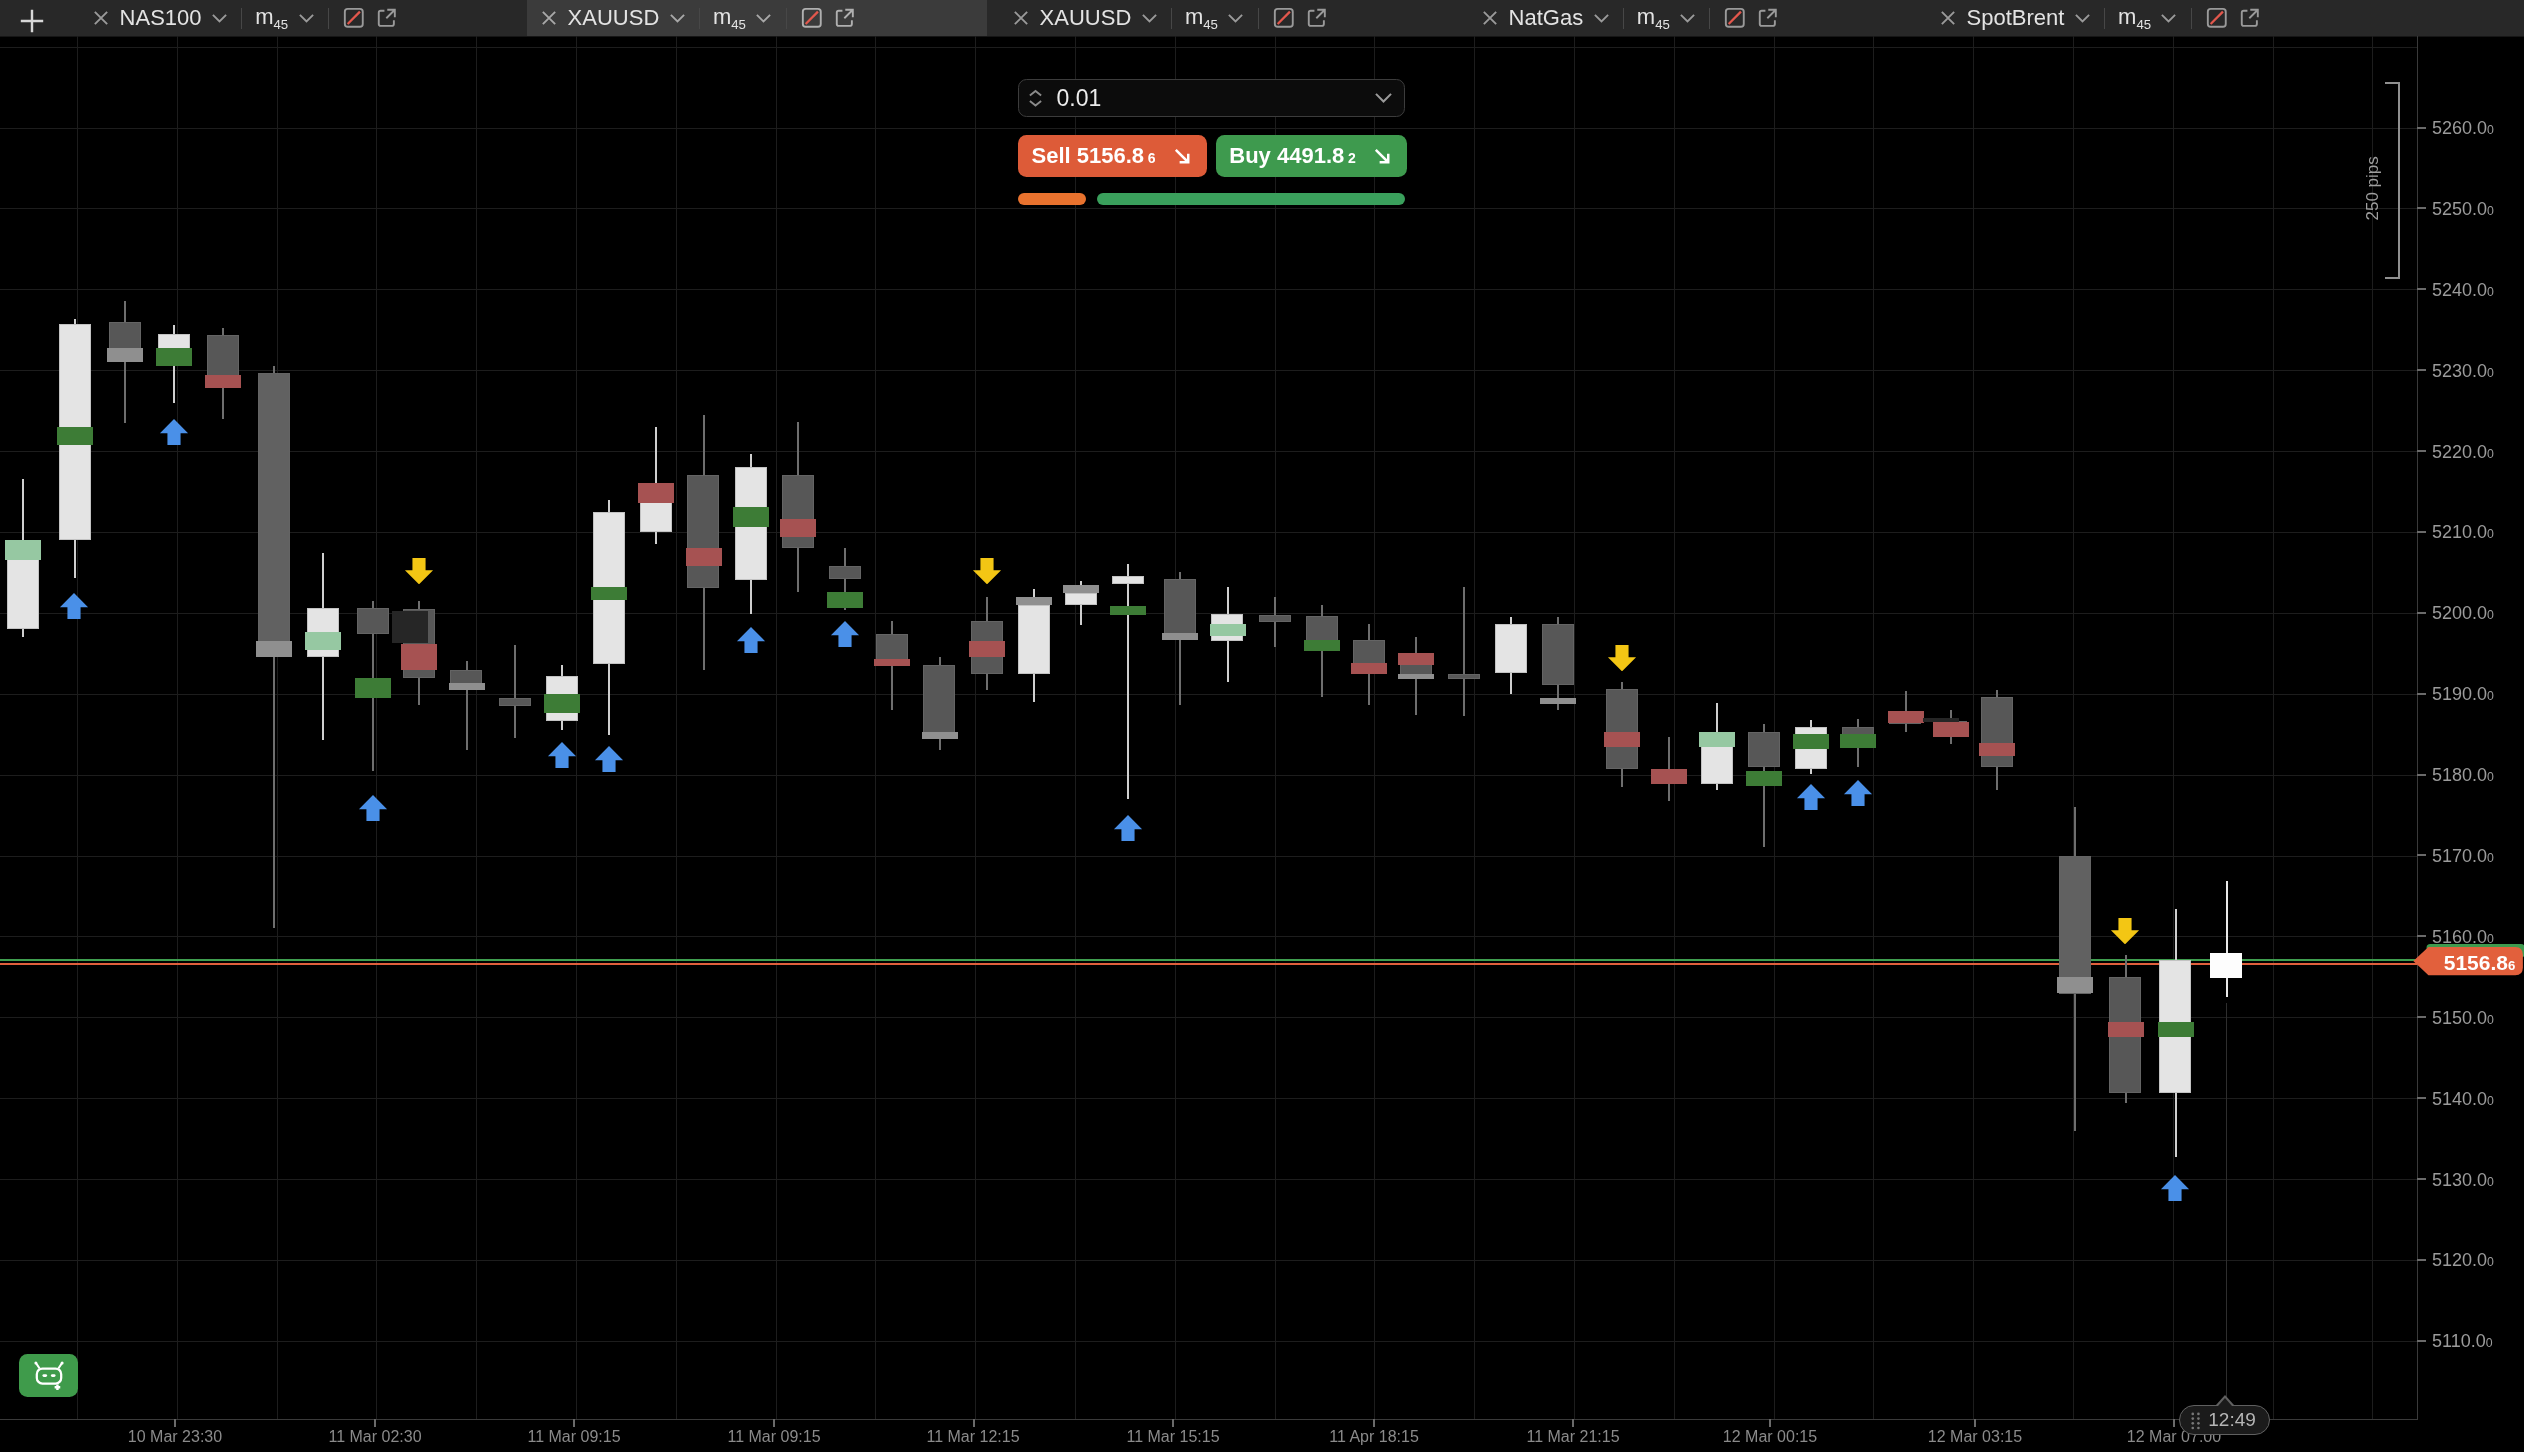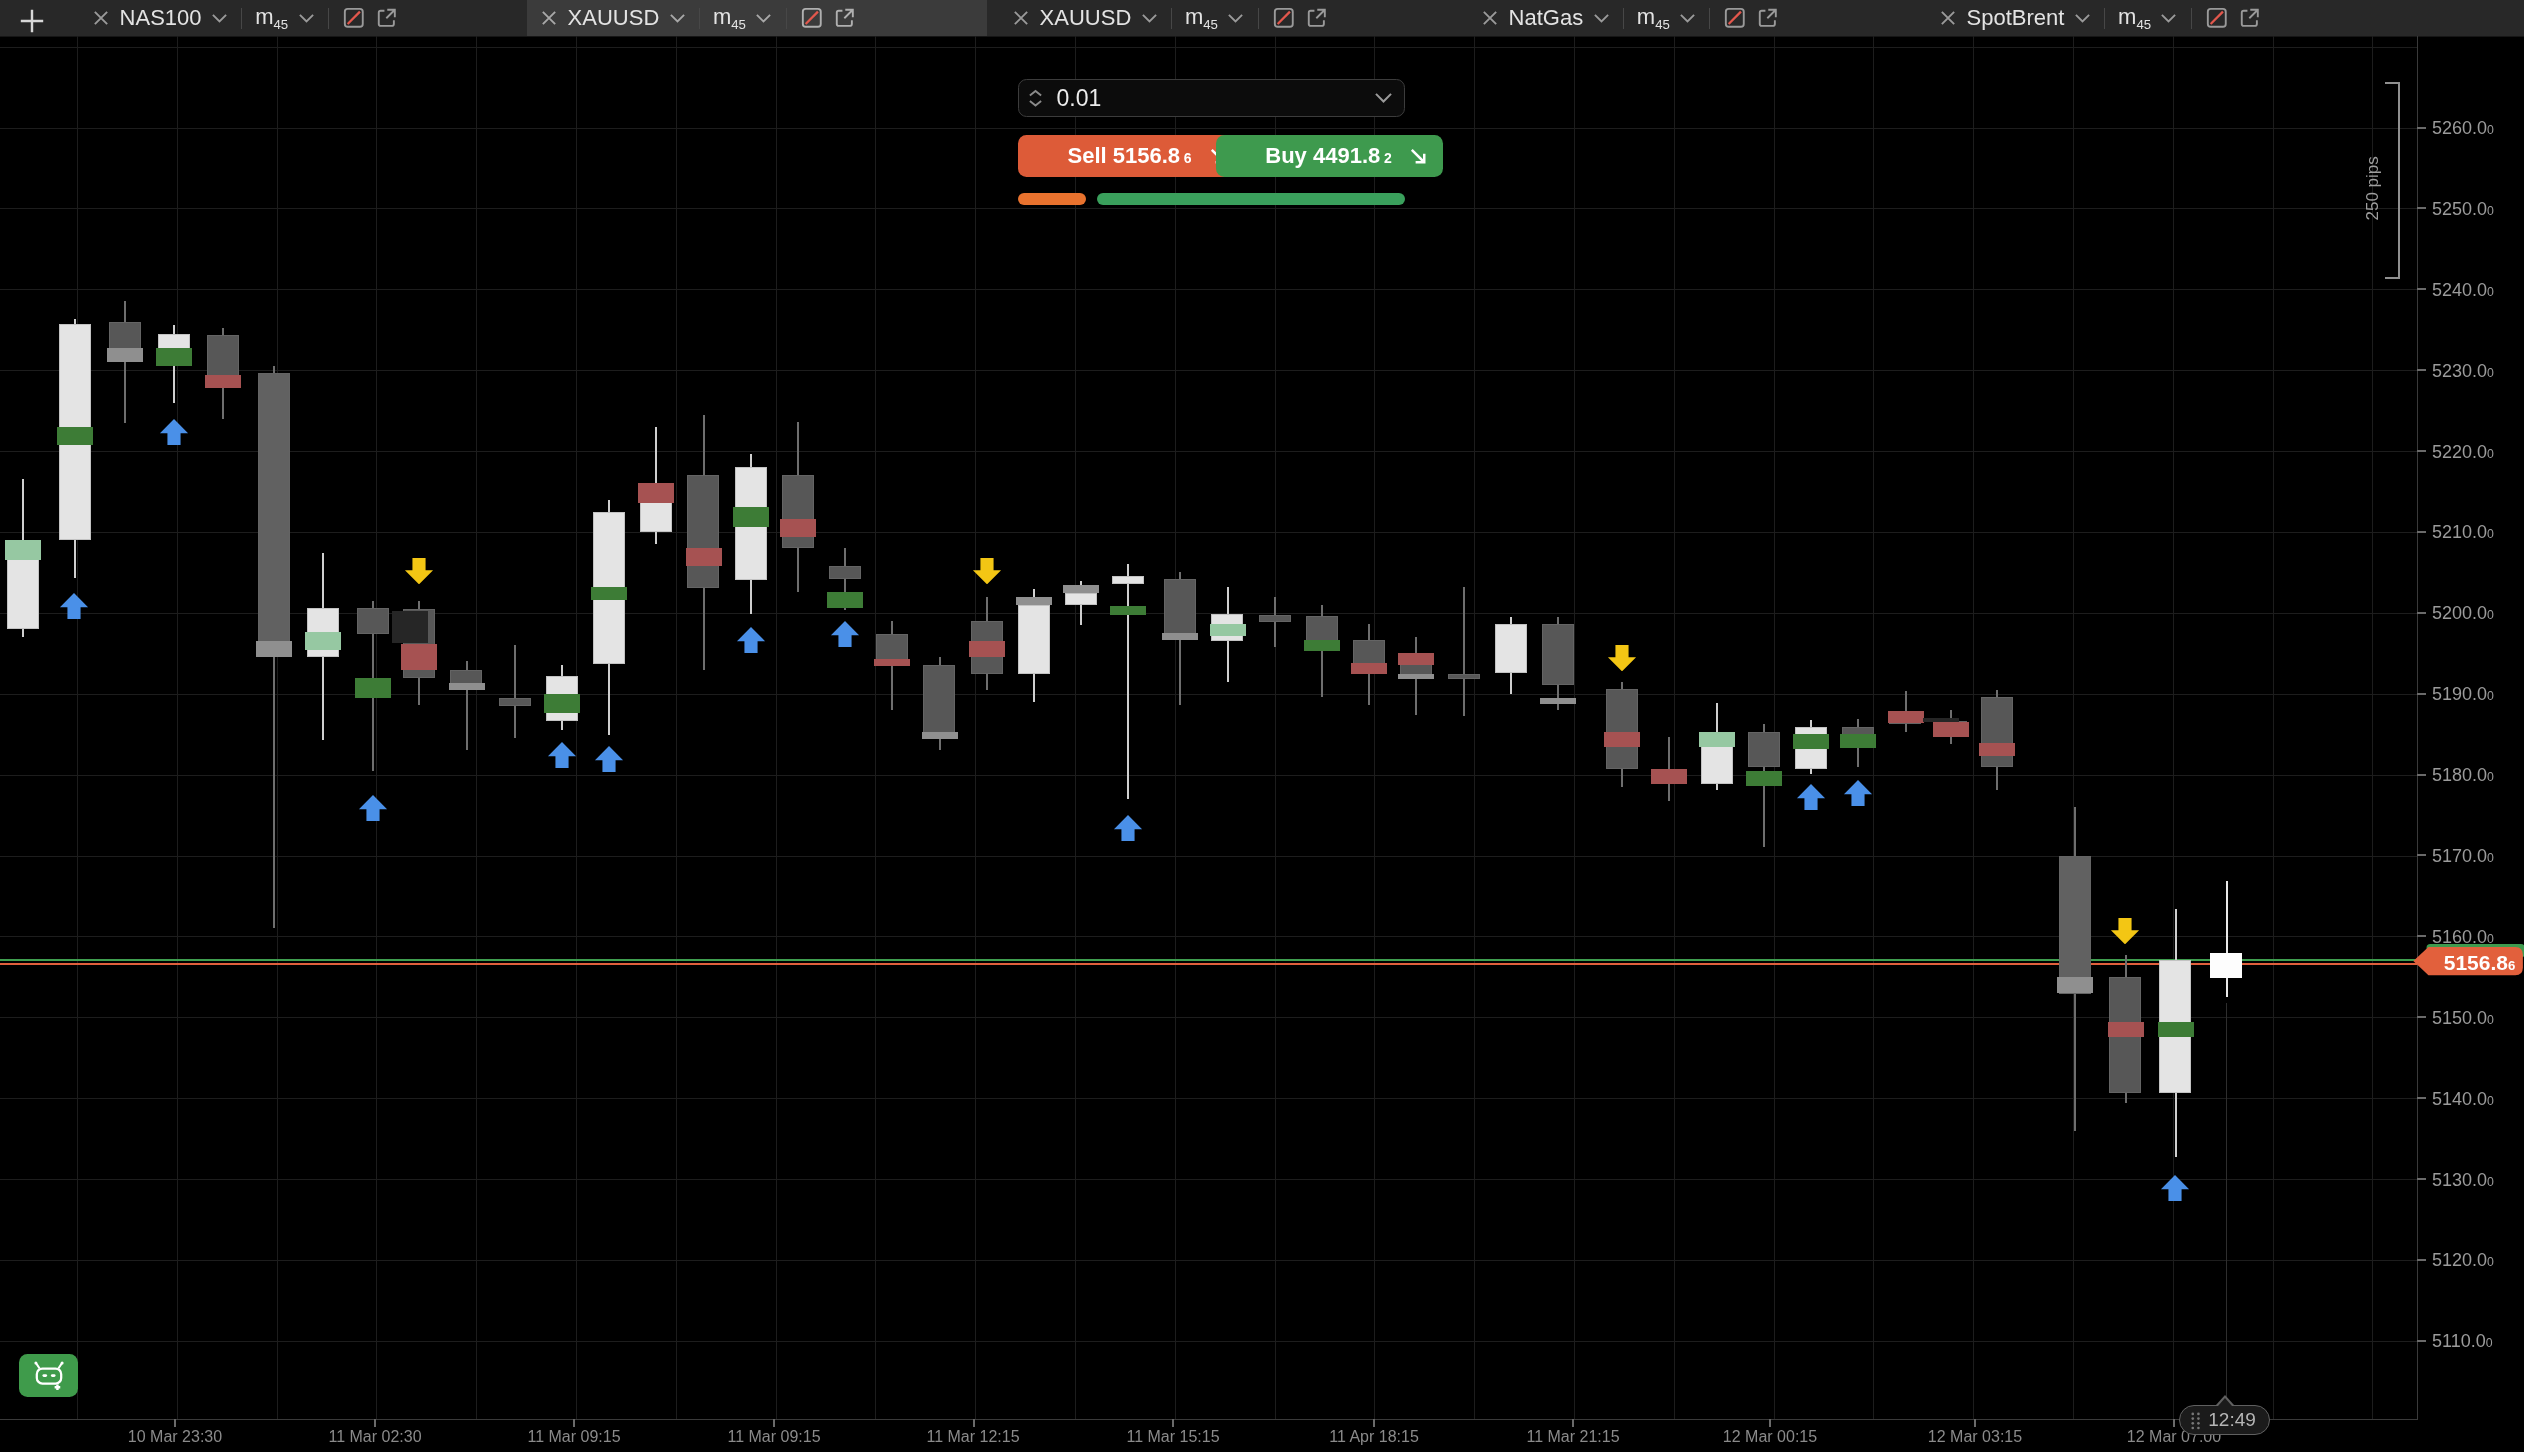--- a/index.html
+++ b/index.html
@@ -15,21 +15,21 @@
   .tab .tf .sub{font-size:13.2px;vertical-align:-4.7px;}
   .tabdiv{width:0.9px;height:21px;background:#474747;margin:0 3.8px;}
   .ic{display:inline-flex;align-items:center;justify-content:center;cursor:pointer;}
   
   .indlabel{position:absolute;left:11.3px;top:83px;font-size:17px;color:#8f8f8f;z-index:6;}
   
   .volbox{position:absolute;left:1018px;top:79px;width:387px;height:38px;background:#0c0c0c;border:1.9px solid #3c3c3c;border-radius:8.5px;box-sizing:border-box;display:flex;align-items:center;z-index:6;cursor:pointer;}
   .volbox .stepper{margin-left:9.4px;display:flex;flex-direction:column;gap:1.9px;}
   .volbox .val{margin-left:13.2px;color:#ececec;font-size:23px;}
   .volbox .ddchev{margin-left:auto;margin-right:11.3px;}
-  .tradebtn{position:absolute;top:135px;height:42px;border-radius:8.5px;display:flex;align-items:center;justify-content:center;gap:15px;color:#fff;font-size:22px;font-weight:bold;z-index:6;cursor:pointer;padding-left:36px;}
+  .tradebtn{position:absolute;top:135px;height:42px;border-radius:8.5px;display:flex;align-items:center;justify-content:center;gap:15px;color:#fff;font-size:22px;font-weight:bold;z-index:6;cursor:pointer;}
   .sellbtn{left:1018px;width:189px;background:#dd5b38;}
   .buybtn{left:1216px;width:191px;background:#3e9a4e;}
   .pricesm{font-size:14px;align-self:center;margin-left:-11.3px;margin-top:4.7px;font-weight:bold;}
   .pill{position:absolute;top:193px;height:12.3px;border-radius:6.6px;z-index:6;}
   .pill.sell{left:1018px;background:#e8722e;}
   .pill.buy{left:1097px;background:#3aa05c;}
   
   .plot{position:absolute;left:0;top:36px;width:2525px;height:1416px;}
   .gridh,.gridv{position:absolute;background:#1d1d1d;}
   .axis-right{position:absolute;left:2417px;top:36px;width:0.9px;height:1383px;background:#3a3a3a;}

